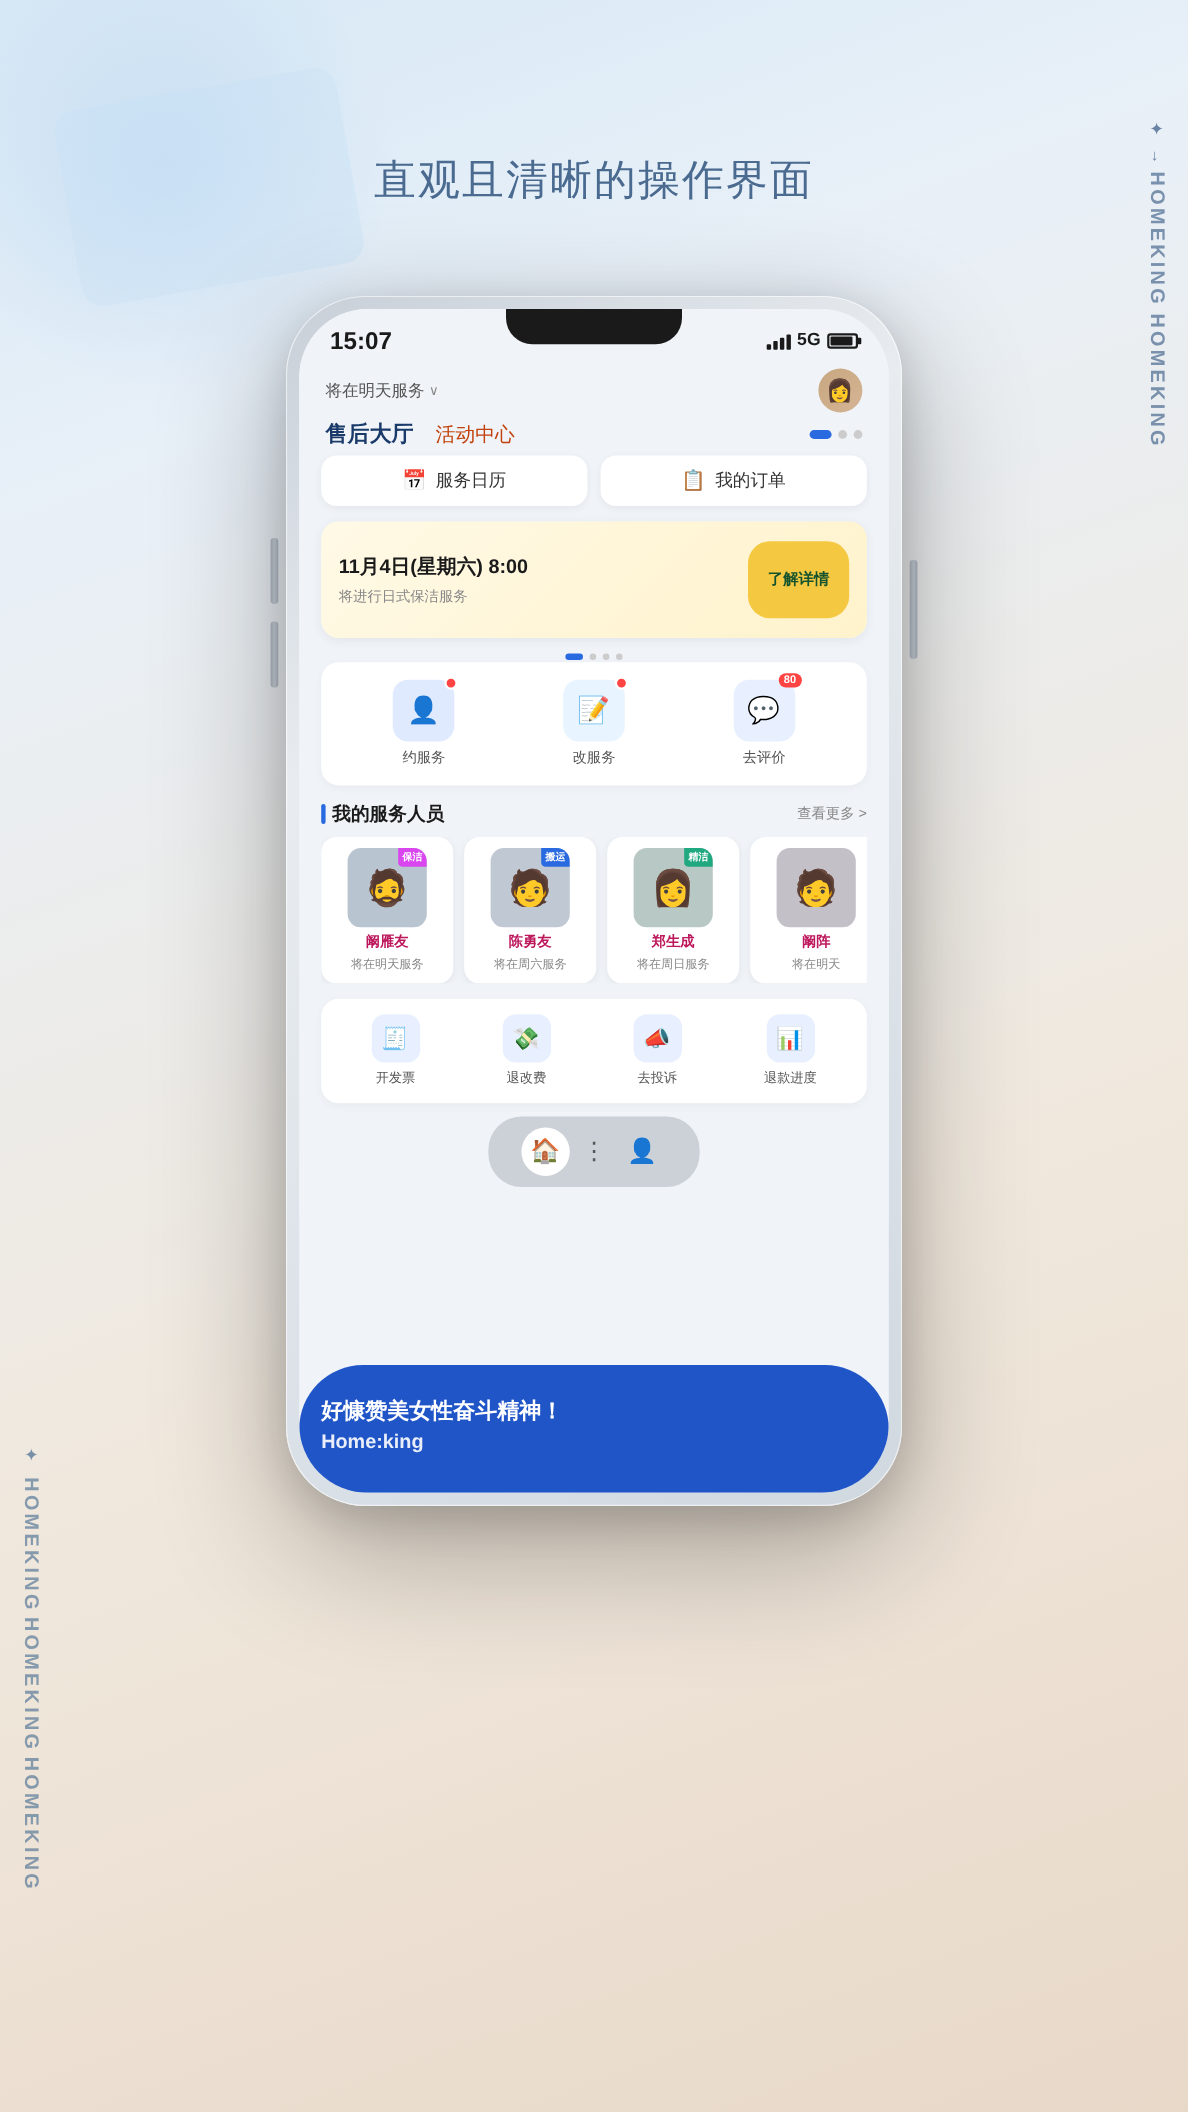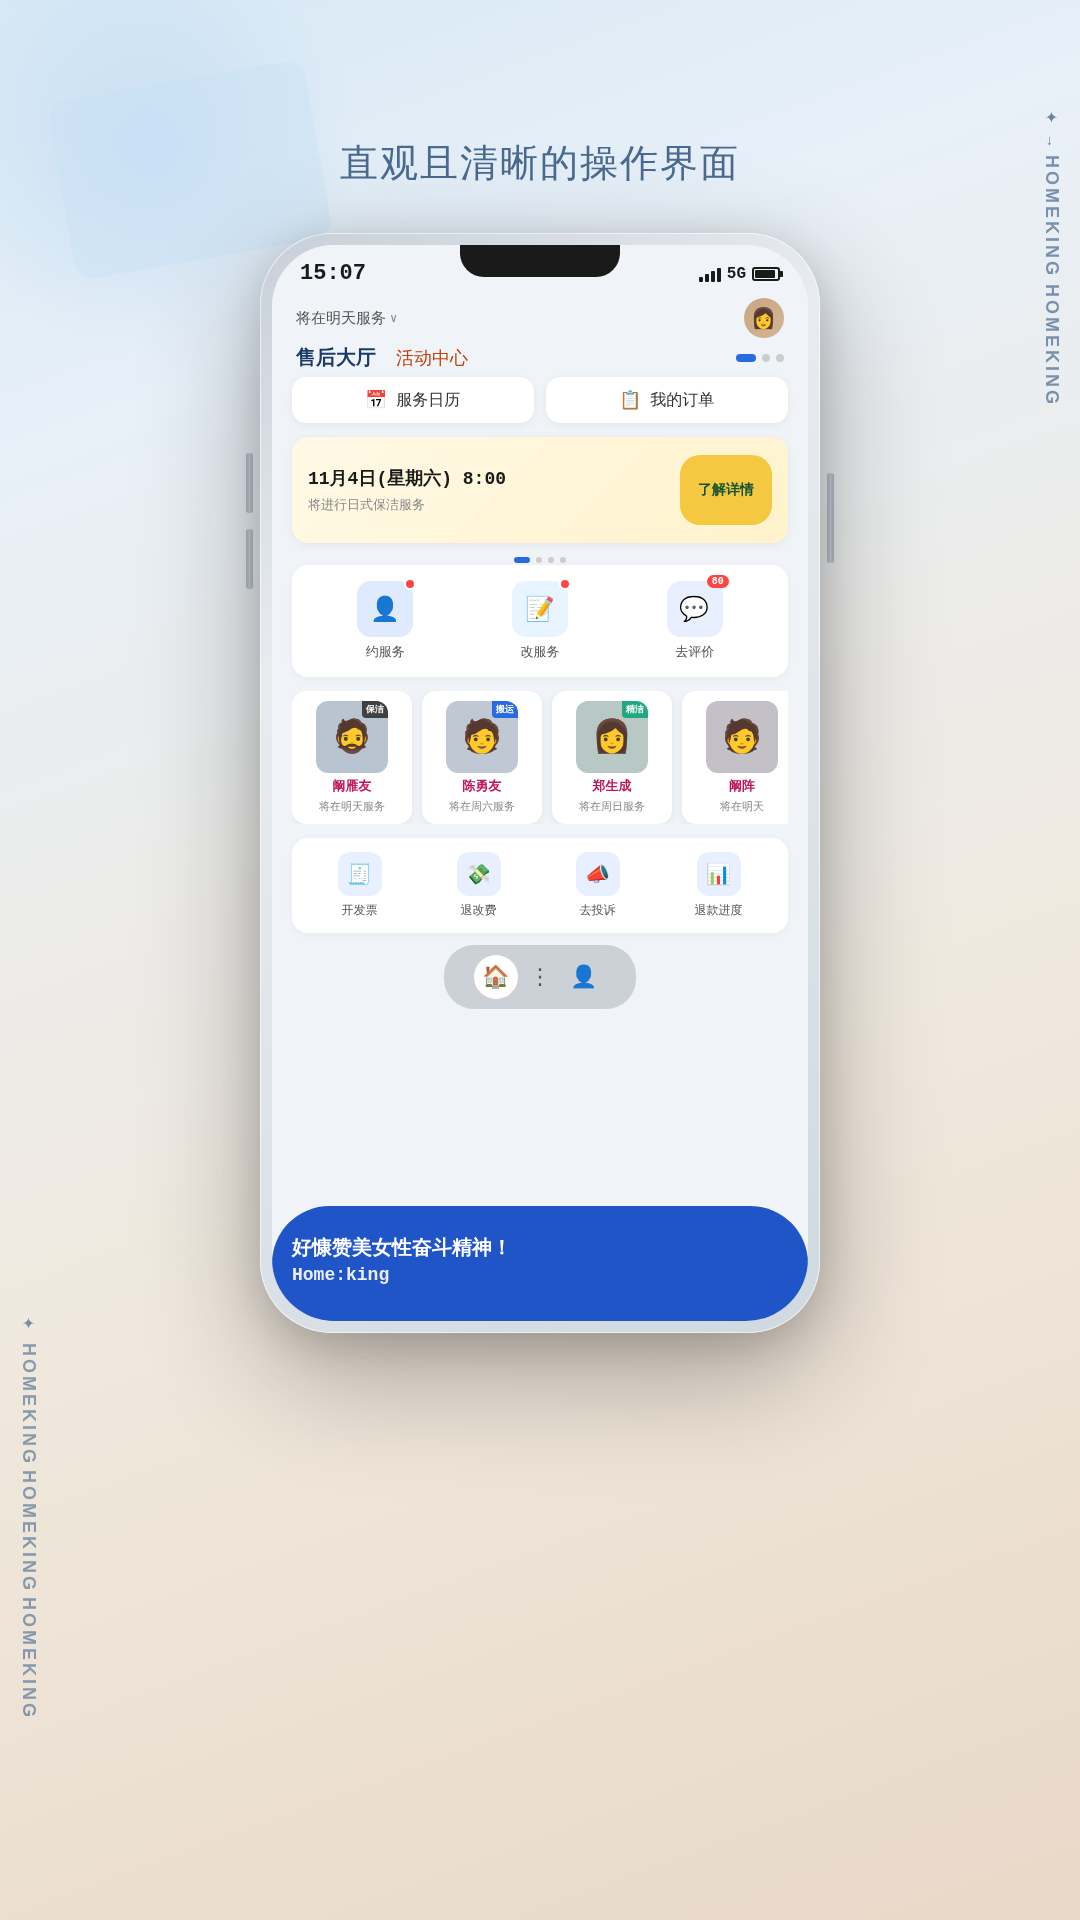--- a/index.html
+++ b/index.html
@@ -118,24 +118,23 @@
     .subtitle {
       margin-top: 28px;
       font-size: 38px;
       color: #4a6a90;
       font-weight: 400;
       letter-spacing: 2px;
     }
 
     
     .phone-wrapper {
-      margin-top: 44px;
+      margin-top: 80px;
       position: relative;
       width: 560px;
-      font-family: Liberation Mono, monospace;
     }
 
     .phone-outer {
       width: 560px;
       height: 1100px;
       background: linear-gradient(145deg, #c8cfd8 0%, #e8ecf0 30%, #d0d8e0 100%);
       border-radius: 72px;
       padding: 12px;
       box-shadow:
         0 0 0 1px rgba(255,255,255,0.6) inset,
@@ -484,21 +483,21 @@
       align-items: center;
       justify-content: center;
       font-size: 32px;
       position: relative;
       overflow: hidden;
     }
     .staff-badge {
       position: absolute;
       top: 0;
       right: 0;
-      background: #404040;
+      background: #d946ef;
       color: white;
       font-size: 9px;
       padding: 2px 4px;
       border-radius: 0 4px 0 4px;
       font-weight: 700;
     }
     .staff-badge.blue { background: #2a6ae0; }
     .staff-badge.teal { background: #20a880; }
     .staff-name {
       font-size: 13px;
@@ -712,20 +711,24 @@
             <div class="service-icon-item">
               <div class="service-icon-circle">
                 <span>💬</span>
                 <div class="badge">80</div>
               </div>
               <span class="service-label">去评价</span>
             </div>
           </div>
 
           <div class="staff-section">
+            <div class="section-header">
+              <span class="section-title">我的服务人员</span>
+              <span class="section-more">查看更多 &gt;</span>
+            </div>
             <div class="staff-list">
               <div class="staff-card">
                 <div class="staff-avatar" style="background:#b8c4d0;">
                   <span>🧔</span>
                   <div class="staff-badge">保洁</div>
                 </div>
                 <span class="staff-name">阚雁友</span>
                 <span class="staff-status">将在明天服务</span>
               </div>
               <div class="staff-card">

